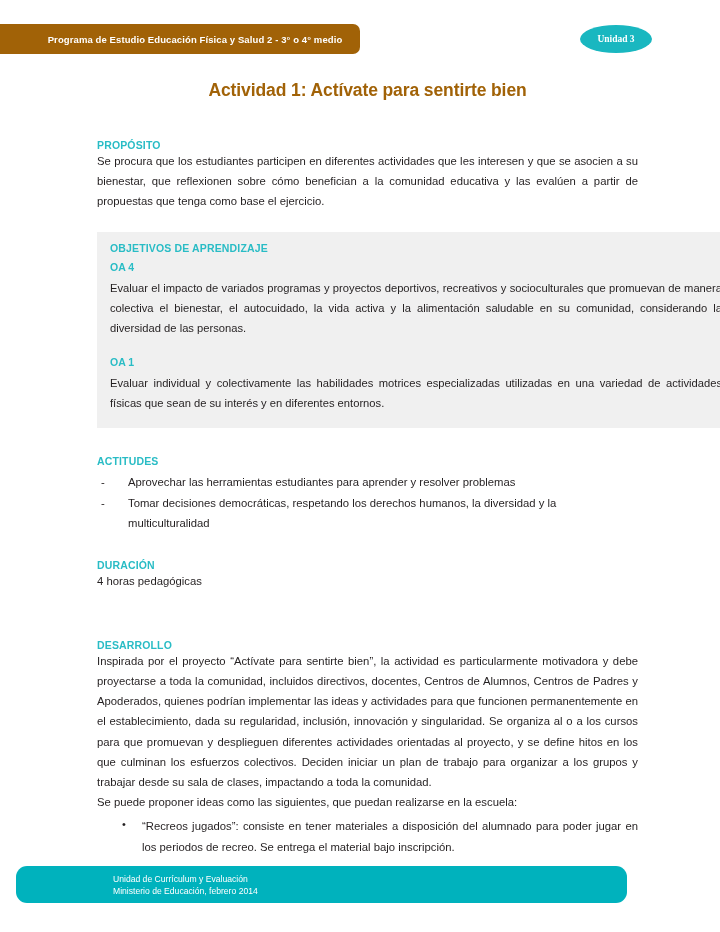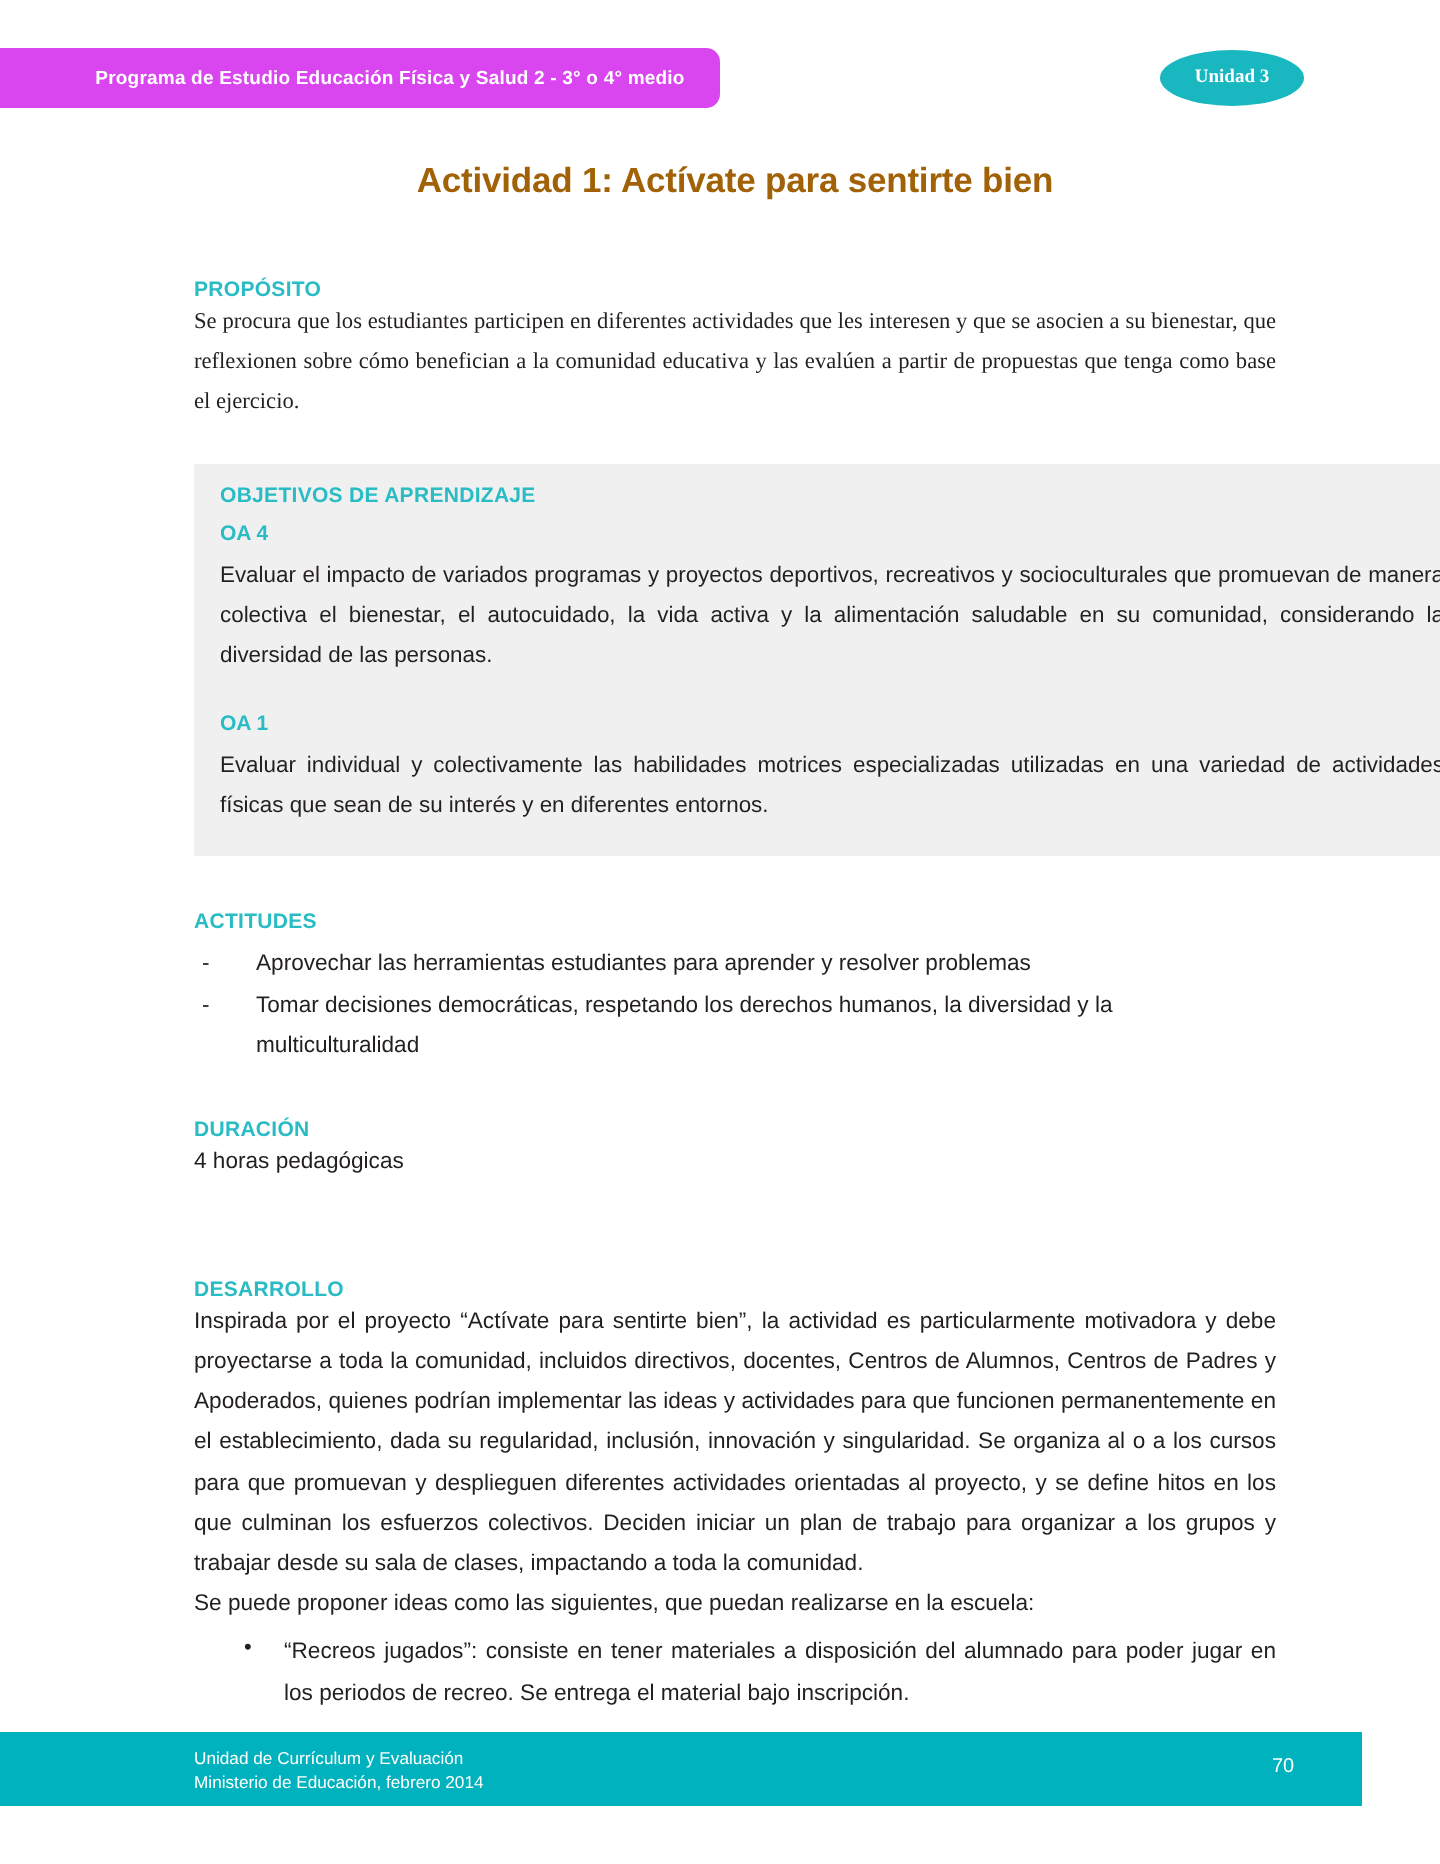--- a/index.html
+++ b/index.html
@@ -16,21 +16,21 @@
     overflow: hidden;
   }
 
   
   .header-band {
     position: absolute;
     left: 0;
     top: 24px;
     width: 360px;
     height: 30px;
-    background: #d946ef;
+    background: #a16207;
     border-top-right-radius: 7px;
     border-bottom-right-radius: 7px;
     display: flex;
     align-items: center;
     justify-content: center;
   }
   .header-band-text {
     color: #ffffff;
     font-size: 9.5px;
     font-weight: 700;
@@ -85,21 +85,21 @@
   p.body-text {
     font-size: 11.3px;
     line-height: 1.79;
     text-align: justify;
     margin: 0;
     color: #231f20;
   }
 
   
   .proposito-head { margin-top: 38px; }
-  .proposito-body { margin-top: 6px; font-family: Liberation Serif, serif; }
+  .proposito-body { margin-top: 6px; }
 
   
   .oa-box {
     margin-top: 20px;
     background: #f0f0f0;
     padding: 10px 13px 15px 13px;
     box-sizing: border-box;
     width: 638px;
   }
   .oa-box-head {
@@ -166,25 +166,26 @@
   .bullet-list li .bullet-marker {
     position: absolute;
     left: 25px;
     top: -1px;
     font-size: 11px;
   }
 
   
   .footer-band {
     position: absolute;
-    left: 0;
+    left: 16px;
     top: 866px;
-    width: 681px;
+    width: 611px;
     height: 37px;
     background: #00b2bd;
+    border-radius: 11px;
   }
   .footer-left {
     position: absolute;
     left: 97px;
     top: 7px;
     color: #ffffff;
     font-size: 8.6px;
     line-height: 1.45;
   }
   .footer-page {

